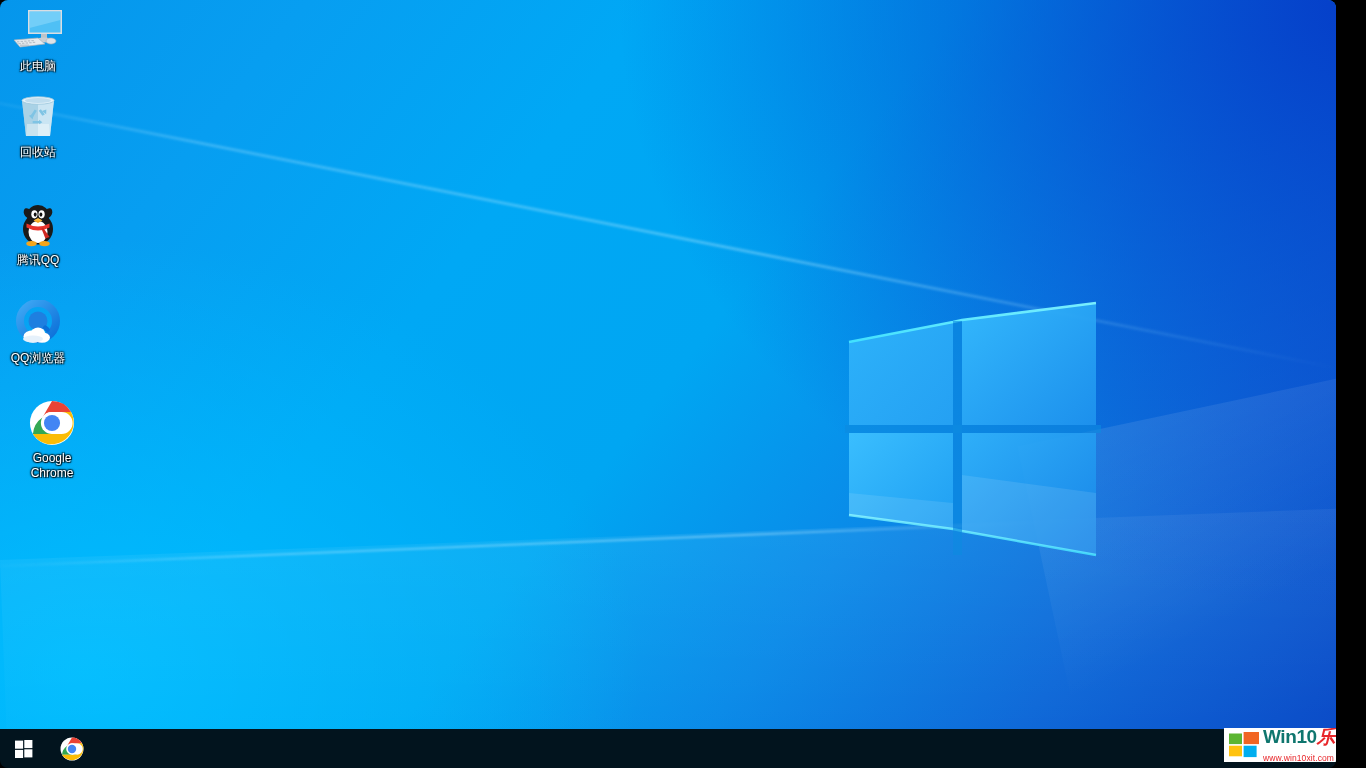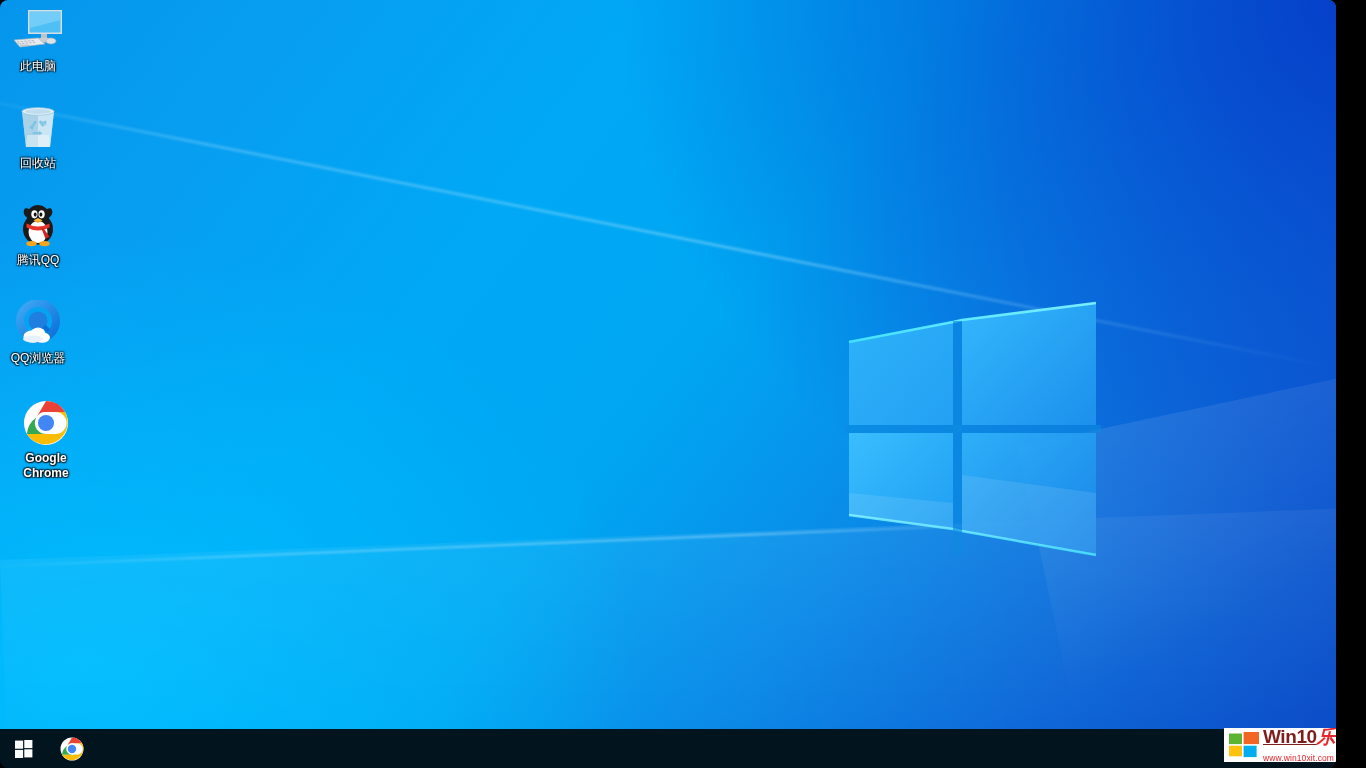--- a/index.html
+++ b/index.html
@@ -166,21 +166,21 @@
   }
   #wm-logo { flex: 0 0 auto; margin-right: 4px; }
   #wm-text { flex: 1 1 auto; line-height: 1; }
   #wm-title {
     font-size: 19px;
     font-weight: bold;
     letter-spacing: -0.4px;
     white-space: nowrap;
   }
   #wm-title .cn { color: #e8262a; font-style: italic; }
-  #wm-title .en { color: #7f1d1d; text-decoration: underline; }
+  #wm-title .en { color: #0f766e; }
   #wm-url {
     font-size: 8.5px;
     color: #e8262a;
     margin-top: 8px;
     letter-spacing: 0.1px;
     white-space: nowrap;
   }
 </style>
 </head>
 <body>
@@ -263,21 +263,21 @@
           <rect x="20.8" y="33.8" width="2.4" height="1.2"></rect>
           <rect x="8" y="36.6" width="9" height="1.2"></rect>
         </g>
 
         <ellipse cx="39" cy="33" rx="5" ry="3" fill="#DDE2E7" stroke="#AAB2B9" stroke-width="0.6"></ellipse>
       </svg>
     </div>
     <div class="icon-label">此电脑</div>
   </div>
 
-  <div class="icon-cell" style="left:0px; top:105px;">
+  <div class="icon-cell" style="left:0px; top:94px;">
     <div class="icon-art">
       <svg width="44" height="46" viewBox="0 0 44 46">
         <polygon points="6,6 38,6 34,42 10,42" fill="#BBDCEB" opacity="0.92"></polygon>
         <polygon points="6,6 22,6 22,42 10,42" fill="#A8D2E6" opacity="0.9"></polygon>
         <polygon points="22,6 38,6 34,42 22,42" fill="#CDE7F4" opacity="0.9"></polygon>
         <ellipse cx="22" cy="6.5" rx="16" ry="3.8" fill="#E4F2FA" stroke="#9BC6DC" stroke-width="0.8"></ellipse>
         <ellipse cx="22" cy="6.5" rx="13" ry="2.6" fill="#BFDDEE"></ellipse>
         <polygon points="10,42 34,42 33,30 11,30" fill="#FFFFFF" opacity="0.38"></polygon>
         <g transform="translate(22,23) scale(0.95)" fill="#7FC4E4">
           <path d="M-8,-1 L-3.5,-8 L-1.2,-6.6 L-5.2,0 Z"></path>
@@ -342,21 +342,21 @@
         <path d="M10.5,21.5 Q22,27.5 33.5,21.5 L33.5,25.6 Q22,31.6 10.5,25.6 Z" fill="#E8332B"></path>
         <path d="M27,25.6 L33.6,35 L29.4,36.4 L25.4,26.6 Z" fill="#CF2720"></path>
 
         <ellipse cx="15.5" cy="41.6" rx="5.2" ry="2.6" fill="#F4A61C"></ellipse>
         <ellipse cx="28.5" cy="41.6" rx="5.2" ry="2.6" fill="#F4A61C"></ellipse>
       </svg>
     </div>
     <div class="icon-label">腾讯QQ</div>
   </div>
 
-  <div class="icon-cell" style="left:8px; top:400px;font-weight:bold;">
+  <div class="icon-cell" style="left:14px; top:400px;">
     <div class="icon-art">
       <svg width="46" height="46" viewBox="0 0 48 48">
         <circle cx="24" cy="24" r="23" fill="#FFFFFF"></circle>
 
         <path d="M24 1 A23 23 0 0 1 43.9 12.5 L24 12.5 A11.5 11.5 0 0 0 14 18.2 Z" fill="#EA4335"></path>
 
         <path d="M4.1 35.5 A23 23 0 0 1 14 18.2 L24 35.5 A11.5 11.5 0 0 0 34 35.5 Z" fill="#34A853"></path>
 
         <path d="M43.9 12.5 A23 23 0 0 1 4.1 35.5 L34 35.5 A11.5 11.5 0 0 0 34 12.5 Z" fill="#FBBC05"></path>
         <circle cx="24" cy="24" r="11.6" fill="#FFFFFF"></circle>

